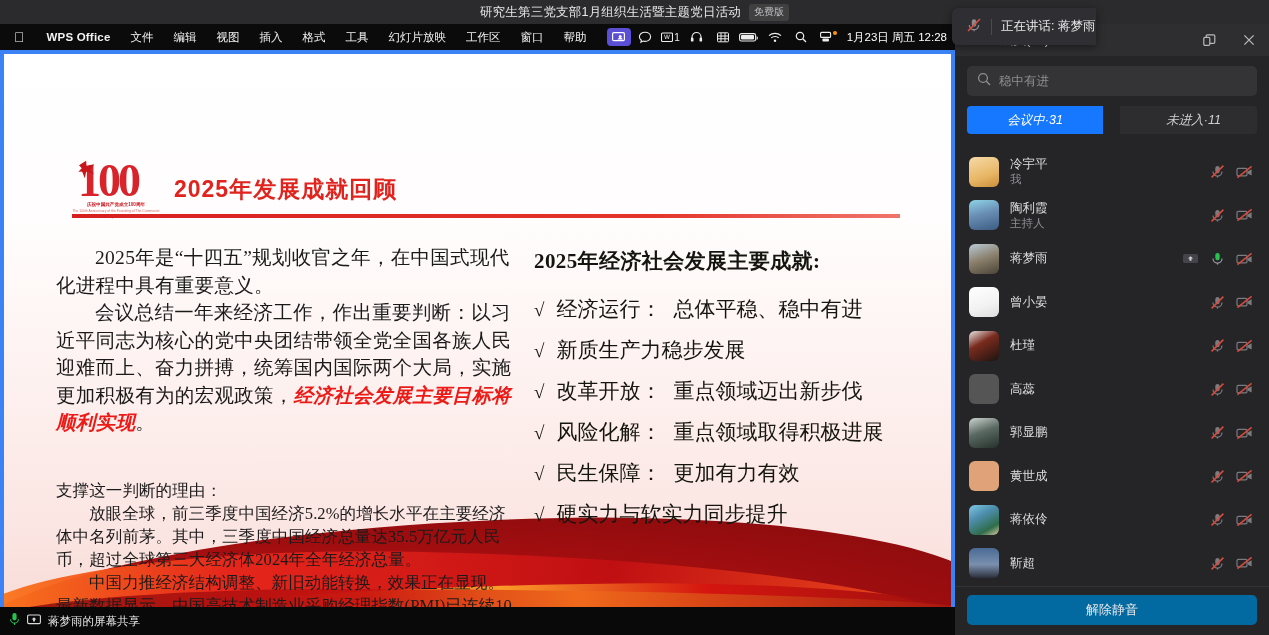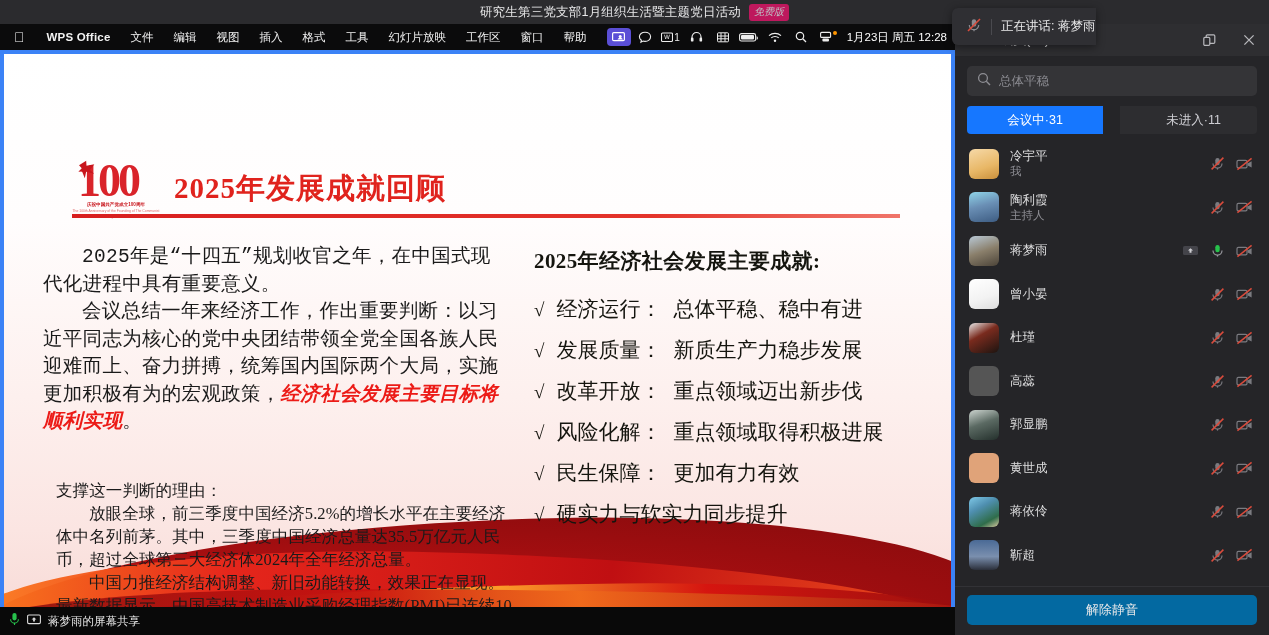--- a/index.html
+++ b/index.html
@@ -12,22 +12,22 @@
   #root { position: relative; width: 1096px; height: 635px; }
 
   
   .titlebar {
     position: absolute; left: 0; top: 0; width: 1269px; height: 24px;
     background: #2b2b2e;
     display: flex; align-items: center; justify-content: center; gap: 8px;
   }
   .titlebar .mt-title { color: #e9e9ea; font-size: 12.5px; letter-spacing: .2px; }
   .titlebar .mt-badge {
-    background: #be185d; color: #bdbdc2; font-size: 10px;
-    padding: 1.5px 5px; border-radius: 3px; font-style: italic;
+    background: #404040; color: #bdbdc2; font-size: 10px;
+    padding: 1.5px 5px; border-radius: 3px;
   }
 
   
   .menubar {
     position: absolute; left: 0; top: 24px; width: 955px; height: 26px;
     background: #0b0b0c; display: flex; align-items: center;
     padding-left: 8px; color: #f2f2f2; font-size: 11.5px;
   }
   .menubar .apple { font-size: 14px; margin: 0 12px 0 6px; line-height: 1; }
   .menubar .mb-item { padding: 0 10px; white-space: nowrap; }
@@ -82,33 +82,33 @@
   .logo100 .emblem {
     position: absolute; left: 6px; top: 2px; width: 17px; height: 19px;
     background: #c8161d; clip-path: polygon(6% 28%,48% 4%,50% 30%,96% 22%,70% 52%,96% 72%,48% 62%,40% 96%,24% 60%,2% 62%,22% 44%);
   }
   .logo100 .cap {
     position: absolute; left: 0; bottom: 0; width: 88px; text-align: center;
     font-size: 4.6px; color: #c8161d; line-height: 6px; font-weight: bold;
   }
   .logo100 .cap .en { font-size: 3.4px; color: #e06c6c; font-weight: normal; display: block; }
   .slide-title {
-    font-family: Liberation Serif, serif; font-weight: bold; font-size: 29px;
+    font-family: Liberation Sans, sans-serif; font-weight: bold; font-size: 23px;
     color: #e0231d; letter-spacing: 1px;
     text-shadow: 1px 1px 0 rgba(255,255,255,.55);
   }
   .title-rule {
     position: absolute; left: 68px; top: 160px; width: 828px; height: 3.5px;
     background: linear-gradient(90deg,#d81f1f 0%,#e4342b 70%,#f0756a 100%);
   }
 
   
   .col-left {
-    position: absolute; left: 39px; top: 190px; width: 460px;
-    font-family: Liberation Mono, monospace; color: #1a1a1a;
+    position: absolute; left: 52px; top: 190px; width: 460px;
+    font-family: Liberation Serif, serif; color: #1a1a1a;
   }
   .p-body { font-size: 19.5px; line-height: 27.5px; text-indent: 2em; letter-spacing: .3px; }
   .hl-red { color: #ec1b17; font-weight: bold; font-style: italic; }
   .col-left-2 {
     position: absolute; left: 52px; top: 425px; width: 462px;
     font-family: "Liberation Serif", serif; color: #1a1a1a;
   }
   .p-small { font-size: 16.5px; line-height: 23px; text-indent: 2em; letter-spacing: .1px; }
   .p-small.no-indent { text-indent: 0; }
 
@@ -144,30 +144,30 @@
     justify-content: center; color: #b9b9bd; }
 
   .search-wrap { padding: 10px 12px 6px; }
   .search-box {
     height: 30px; background: #343437; border-radius: 5px;
     display: flex; align-items: center; gap: 8px; padding: 0 10px;
   }
   .search-box .sph { color: #8d8d93; font-size: 12.5px; }
   .search-box svg { flex: 0 0 auto; }
 
-  .tabs { display: flex; padding: 4px 12px 8px; gap: 17px; }
+  .tabs { display: flex; padding: 4px 12px 8px; gap: 17px; font-style: italic; }
   .tab {
     flex: 1 1 50%; height: 28px; display: flex; align-items: center; justify-content: center;
     font-size: 12.5px; color: #cfcfd4; background: #2d2d30;
     border-radius: 4px 0 0 4px;
   }
   .tab:last-child { border-radius: 0 4px 4px 0; padding-left: 10px; }
   .tab.active { background: #1677ff; color: #fff; }
 
-  .plist { flex: 1 1 auto; overflow: hidden; padding: 0 2px; }
+  .plist { flex: 1 1 auto; overflow: hidden; padding: 0 2px; margin-top: 8px; }
   .prow {
     height: 43.5px; display: flex; align-items: center; gap: 11px; padding: 0 14px 0 12px;
   }
   .avatar { width: 30px; height: 30px; border-radius: 6px; flex: 0 0 30px;
     background: #555; overflow: hidden; position: relative; }
   .pmeta { flex: 1 1 auto; min-width: 0; }
   .pname { color: #dededf; font-size: 12.5px; line-height: 15px; white-space: nowrap; }
   .prole { color: #8e8e94; font-size: 11.5px; line-height: 14px; }
   .picons { display: flex; align-items: center; gap: 11px; flex: 0 0 auto; }
   .picons svg { display: block; }
@@ -312,21 +312,20 @@
       <div class="col-right">
         <div class="r-head">2025年经济社会发展主要成就:</div>
 
         <div class="r-item">
           <span class="tick">√</span>
           <span class="k">经济运行：</span>
           <span>总体平稳、稳中有进</span>
         </div>
         <div class="r-item">
           <span class="tick">√</span>
-          <span class="k">发展质量：</span>
           <span>新质生产力稳步发展</span>
         </div>
         <div class="r-item">
           <span class="tick">√</span>
           <span class="k">改革开放：</span>
           <span>重点领域迈出新步伐</span>
         </div>
         <div class="r-item">
           <span class="tick">√</span>
           <span class="k">风险化解：</span>
@@ -390,21 +389,21 @@
     </div>
 
     <div class="search-wrap">
       <div class="search-box">
         <span>
           <svg width="14" height="14" viewBox="0 0 14 14">
               <circle cx="6" cy="6" r="4.4" fill="none" stroke="#8d8d93" stroke-width="1.3"></circle>
               <path d="M9.3 9.3L13 13" stroke="#8d8d93" stroke-width="1.4"></path>
             </svg>
         </span>
-        <span class="sph">总体平稳</span>
+        <span class="sph">稳中有进</span>
       </div>
     </div>
 
     <div class="tabs">
       <div class="tab active">会议中·31</div>
       <div class="tab">未进入·11</div>
     </div>
 
     <div class="plist">
 

